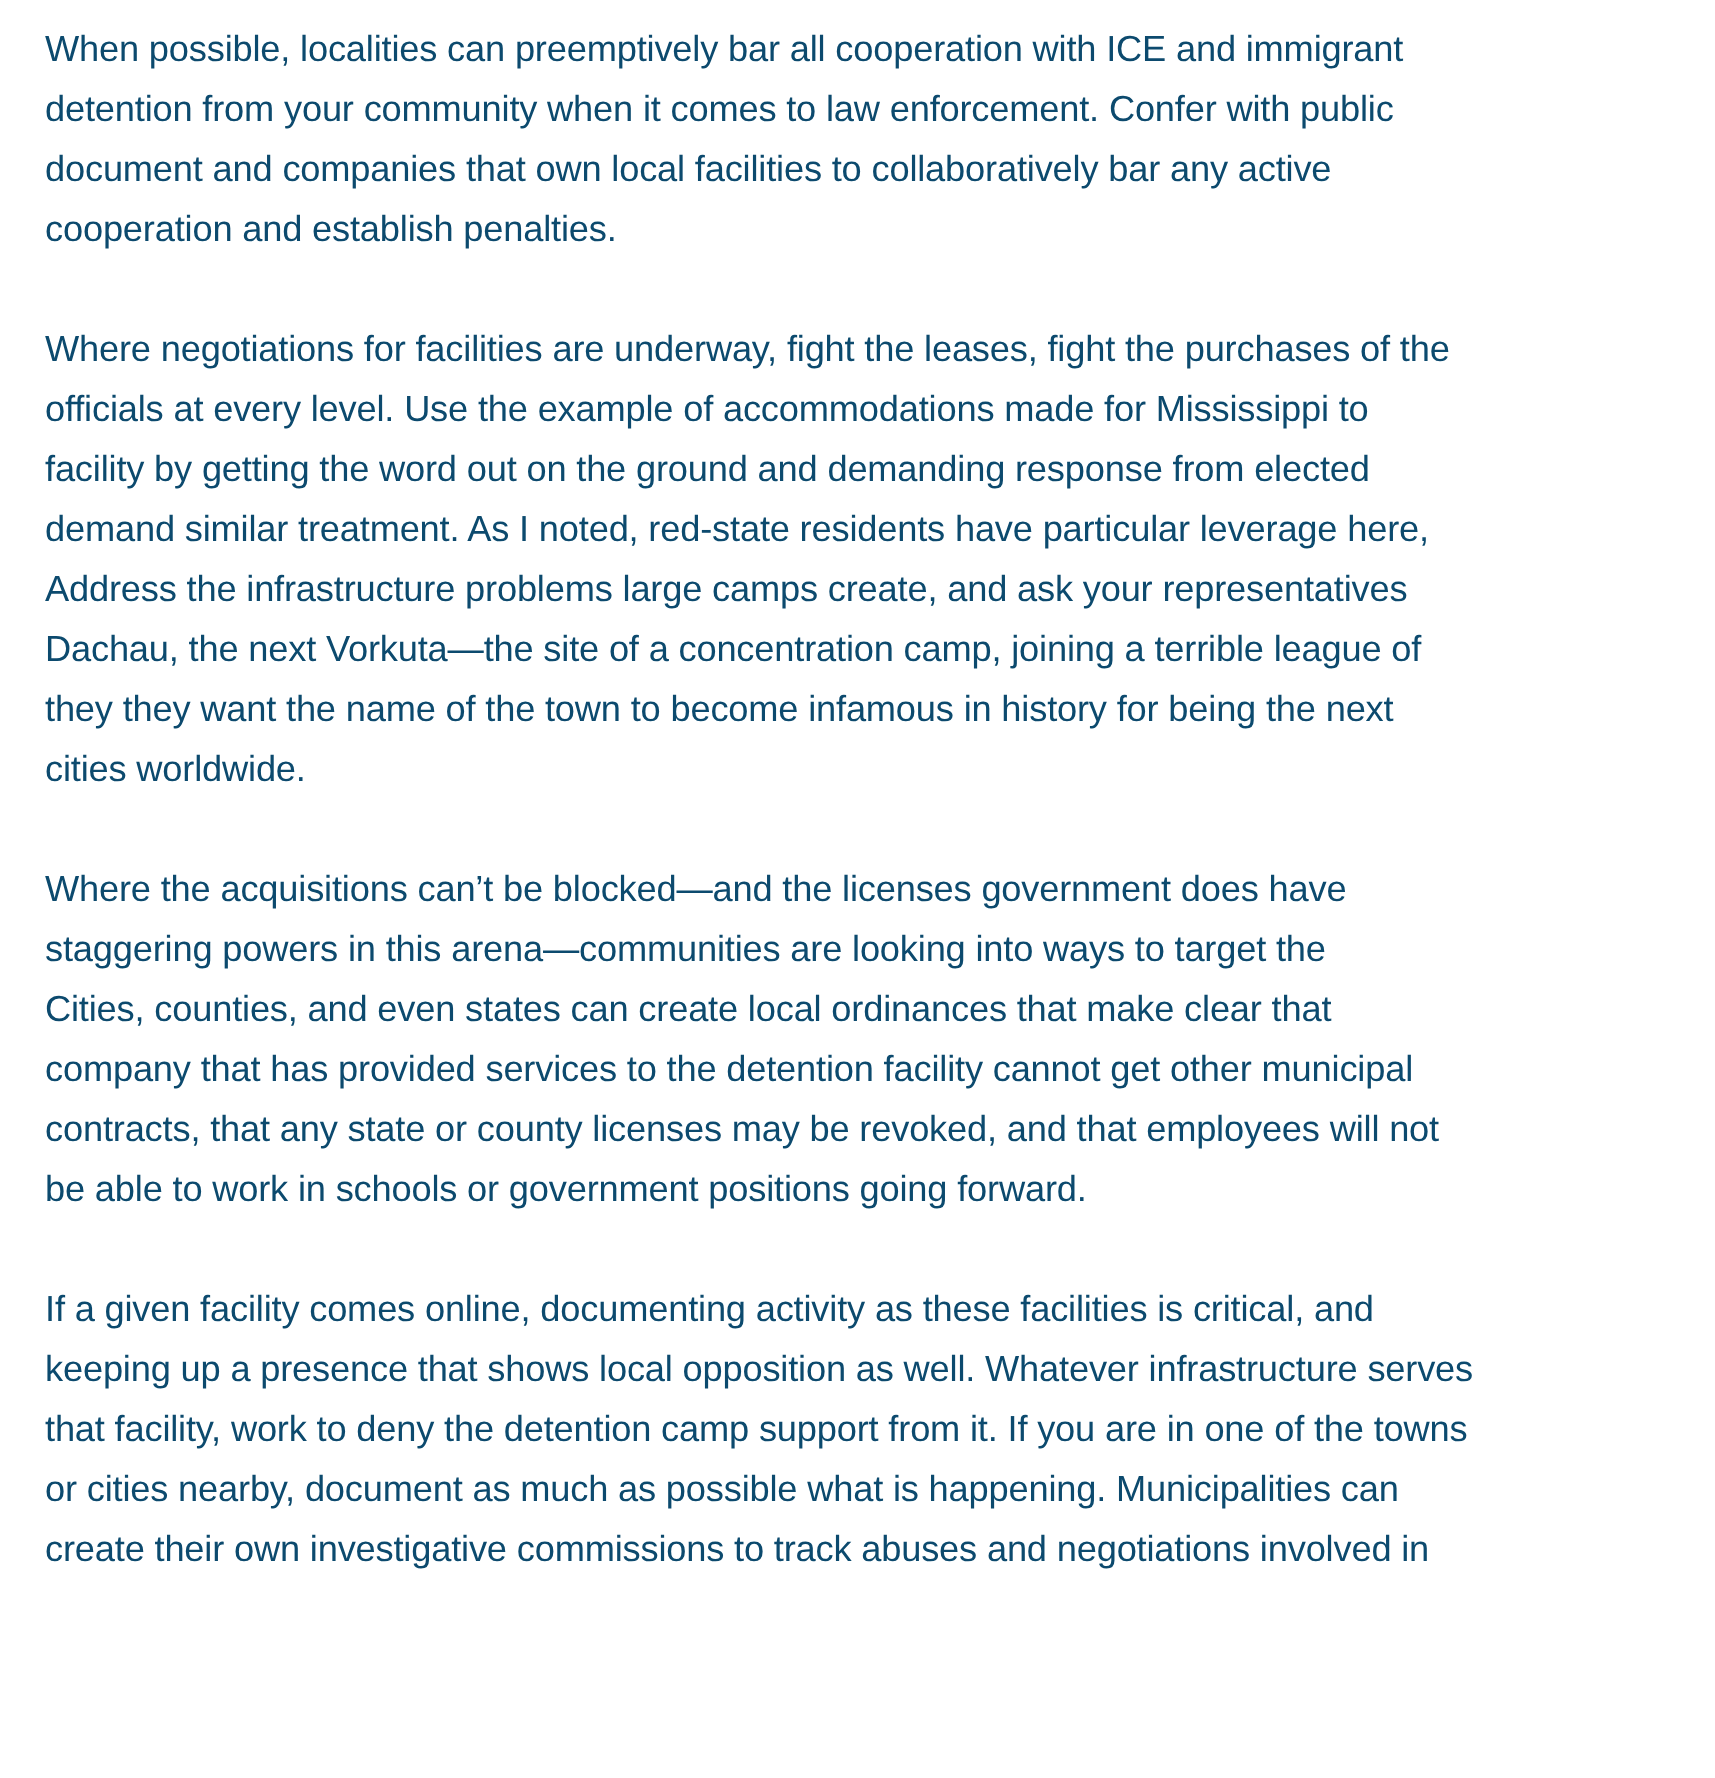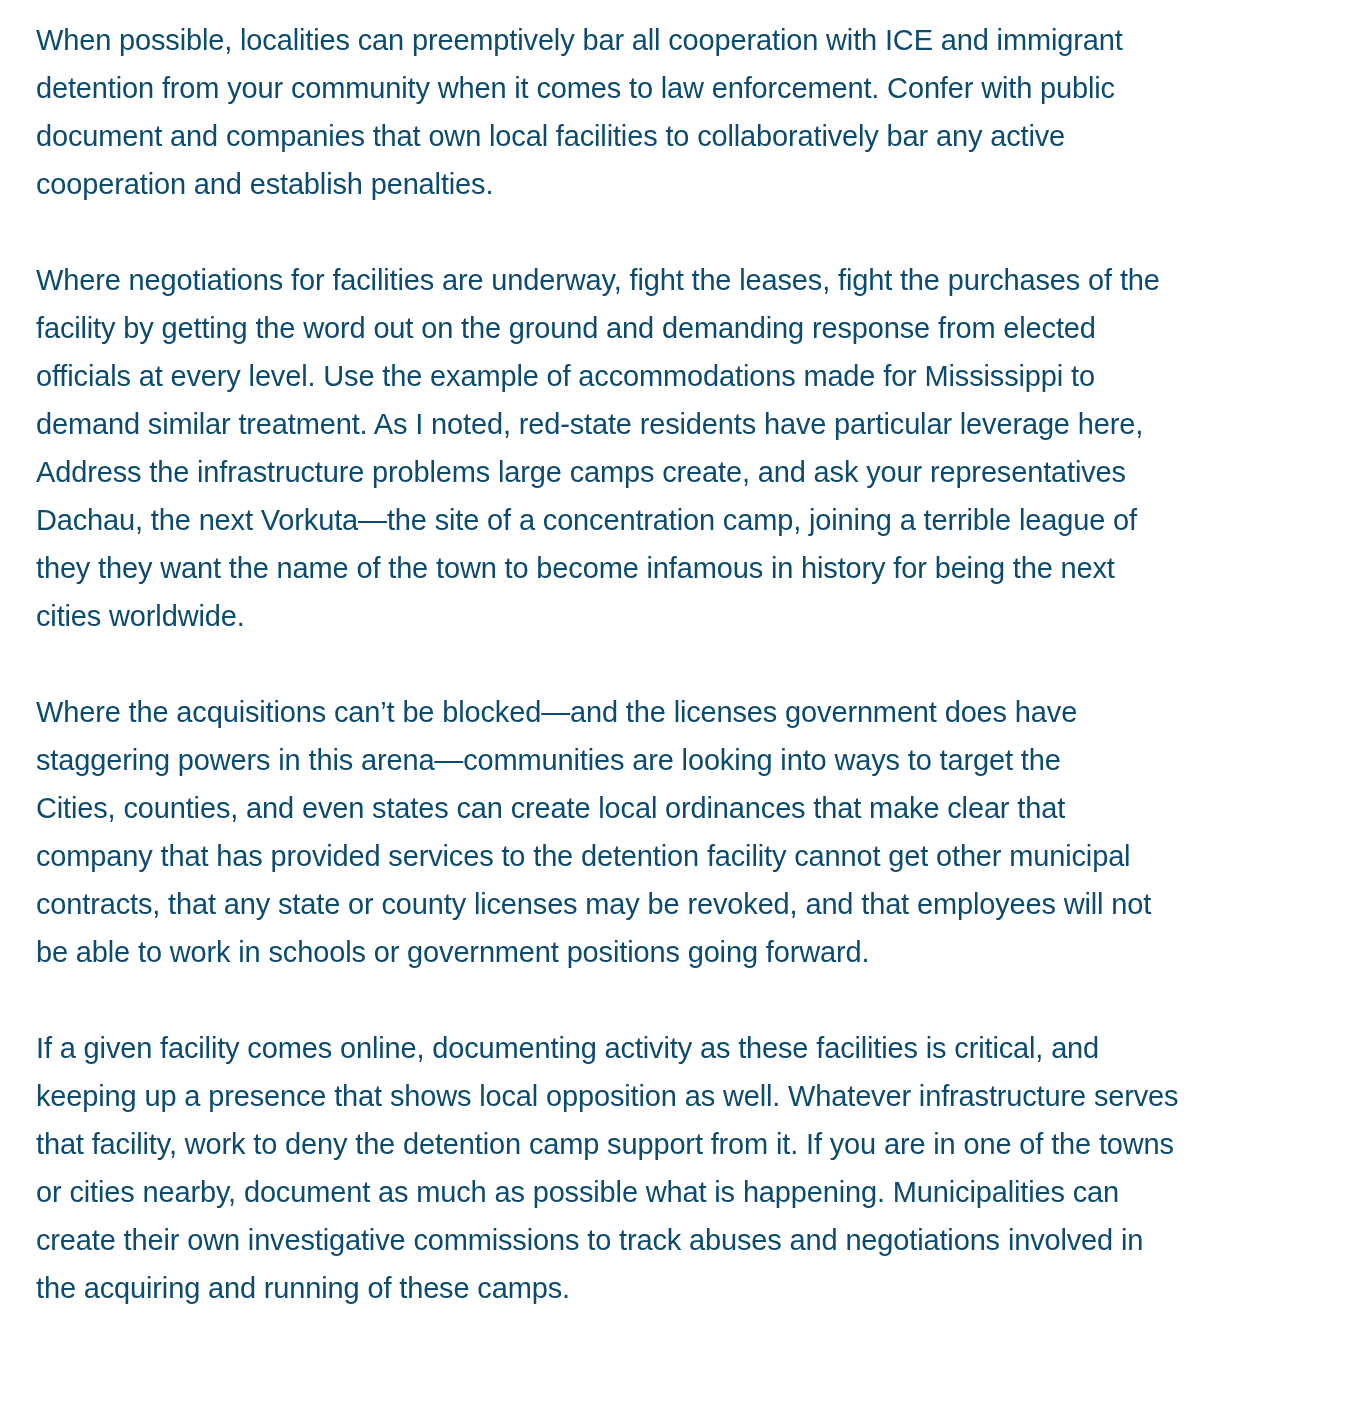--- a/index.html
+++ b/index.html
@@ -42,22 +42,22 @@
 
   <p class="paragraph">
     <span class="line">When possible, localities can preemptively bar all cooperation with ICE and immigrant</span>
     <span class="line">detention from your community when it comes to law enforcement. Confer with public</span>
     <span class="line">document and companies that own local facilities to collaboratively bar any active</span>
     <span class="line">cooperation and establish penalties.</span>
   </p>
 
   <p class="paragraph">
     <span class="line">Where negotiations for facilities are underway, fight the leases, fight the purchases of the</span>
+    <span class="line">officials at every level. Use the example of accommodations made for Mississippi to</span>
     <span class="line">facility by getting the word out on the ground and demanding response from elected</span>
-    <span class="line">officials at every level. Use the example of accommodations made for Mississippi to</span>
     <span class="line">demand similar treatment. As I noted, red-state residents have particular leverage here,</span>
     <span class="line">Address the infrastructure problems large camps create, and ask your representatives</span>
     <span class="line">Dachau, the next Vorkuta—the site of a concentration camp, joining a terrible league of</span>
     <span class="line">they they want the name of the town to become infamous in history for being the next</span>
     <span class="line">cities worldwide.</span>
   </p>
 
   <p class="paragraph">
     <span class="line">Where the acquisitions can’t be blocked—and the licenses government does have</span>
     <span class="line">staggering powers in this arena—communities are looking into ways to target the</span>
@@ -66,16 +66,15 @@
     <span class="line">contracts, that any state or county licenses may be revoked, and that employees will not</span>
     <span class="line">be able to work in schools or government positions going forward.</span>
   </p>
 
   <p class="paragraph">
     <span class="line">If a given facility comes online, documenting activity as these facilities is critical, and</span>
     <span class="line">keeping up a presence that shows local opposition as well. Whatever infrastructure serves</span>
     <span class="line">that facility, work to deny the detention camp support from it. If you are in one of the towns</span>
     <span class="line">or cities nearby, document as much as possible what is happening. Municipalities can</span>
     <span class="line">create their own investigative commissions to track abuses and negotiations involved in</span>
-    <span class="line">the acquiring and running of these camps.</span>
   </p>
 
 </div>
 
 </body></html>

